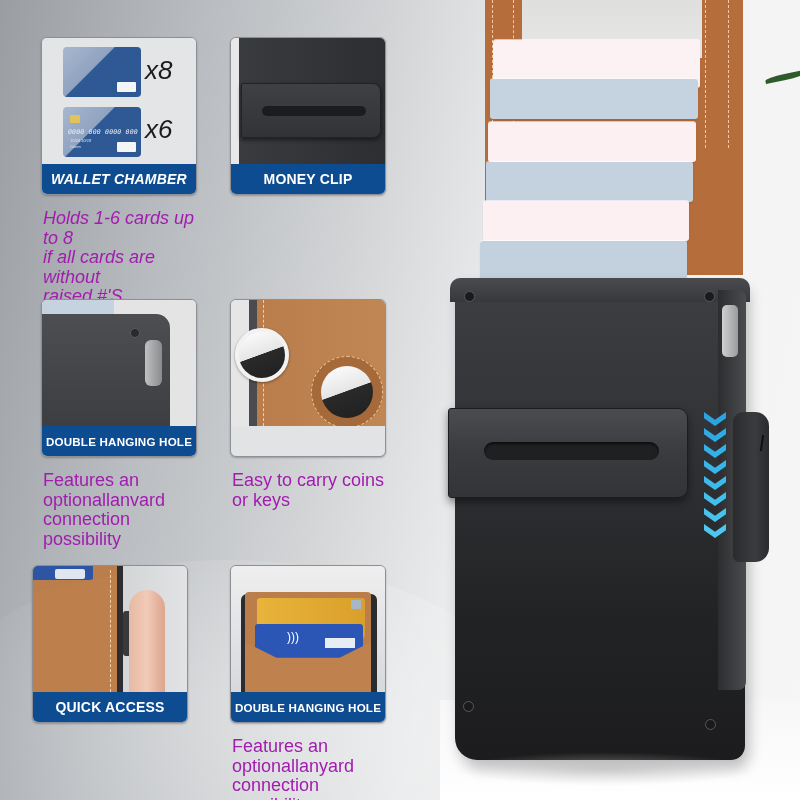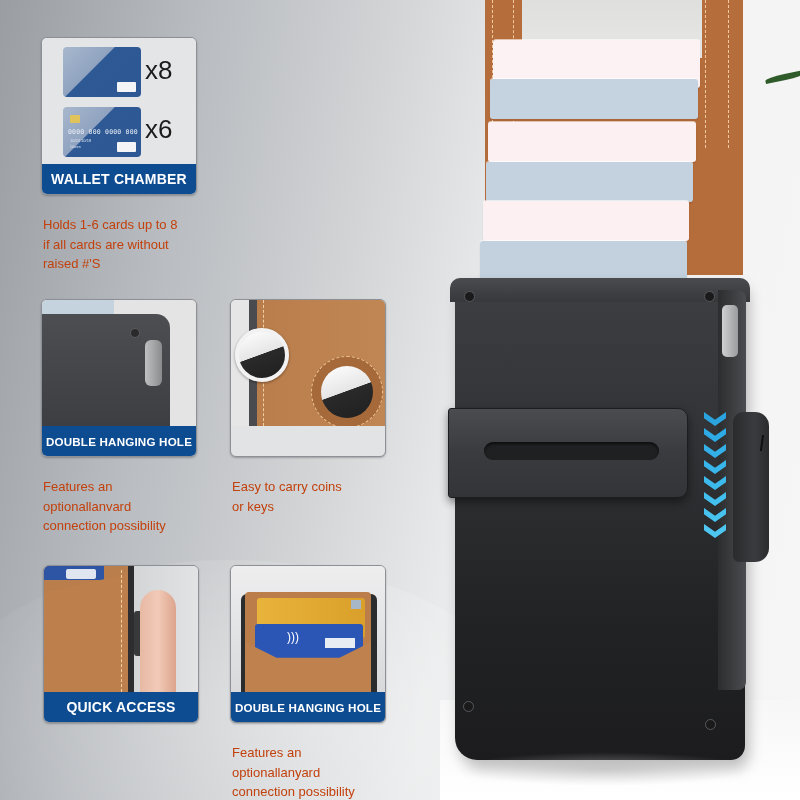--- a/index.html
+++ b/index.html
@@ -36,22 +36,22 @@
   .panel-banner {
     position: absolute; left: 0; right: 0; bottom: 0; height: 30px;
     background: #0e4c92;
     color: #ffffff; font-weight: bold;
     display: flex; align-items: center; justify-content: center;
     letter-spacing: 0.2px; white-space: nowrap;
   }
   .banner-lg { font-size: 14px; }
   .banner-sm { font-size: 11.6px; }
   .panel-desc {
-    margin-top: 20px; padding-left: 2px;
-    font-size: 13px; line-height: 19.5px; color: #c2410c;
+    margin-top: 14px; padding-left: 2px;
+    font-size: 18px; line-height: 19.5px; color: #a21caf;
     white-space: pre-line;
   }
 
   
   .p1-bg { position: absolute; inset: 0; background: #e4e5e7; }
   .mini-card {
     position: absolute; width: 78px; height: 50px; border-radius: 4px;
     background: linear-gradient(135deg, #a8b7cd 0%, #8fa3c0 40%, #2f5995 41%, #2d5893 100%);
   }
   .mini-card .stripe { position: absolute; right: 5px; bottom: 5px; width: 19px; height: 10px; background: #f4f5f7; border-radius: 1px; }
@@ -163,21 +163,21 @@
   }
   .wallet-shadow { position: absolute; left: 455px; top: 752px; width: 300px; height: 34px; background: radial-gradient(ellipse at center, rgba(180,180,180,0.55), rgba(255,255,255,0) 70%); }
 </style>
 </head>
 <body>
 
 <div class="bg-swoosh"></div>
 <div class="bg-floor"></div>
 <div class="bg-leaf"></div>
 
-<div class="panel" style="left:41px; top:37px;">
+<div class="panel" style="left:41px; top:37px;font-style:italic;">
   <div class="panel-frame">
     <div class="panel-img">
       <div class="p1-bg"></div>
       <div class="mini-card" style="left:21px; top:9px;">
         <div class="stripe"></div>
       </div>
       <span class="count" style="left:103px; top:17px;">x8</span>
       <div class="mini-card" style="left:21px; top:69px;">
         <div class="chip"></div>
         <span class="num">0000 000 0000 000</span>
@@ -188,20 +188,29 @@
       <span class="count" style="left:103px; top:76px;">x6</span>
     </div>
     <div class="panel-banner banner-lg">WALLET CHAMBER</div>
   </div>
   <div class="panel-desc">Holds 1-6 cards up to 8
  if all cards are without
 raised #'S</div>
 </div>
 
 <div class="panel" style="left:230px; top:37px;">
+  <div class="panel-frame">
+    <div class="panel-img">
+      <div class="p2-bg"></div>
+      <div class="p2-clip">
+          <div class="p2-slot"></div>
+        </div>
+    </div>
+    <div class="panel-banner banner-lg">MONEY CLIP</div>
+  </div>
 </div>
 
 <div class="panel" style="left:41px; top:299px;">
   <div class="panel-frame">
     <div class="panel-img">
       <div class="p3-bg"></div>
       <div class="p3-top"></div>
       <div class="p3-body"></div>
       <div class="p3-screw"></div>
       <div class="p3-ring"></div>
@@ -220,21 +229,21 @@
       <div class="p4-stitch"></div>
       <div class="p4-pocket"></div>
       <div class="tag tag-b"></div>
       <div class="tag tag-a"></div>
     </div>
   </div>
   <div class="panel-desc">Easy to carry coins
 or keys</div>
 </div>
 
-<div class="panel" style="left:43px; top:565px;">
+<div class="panel" style="left:32px; top:565px;">
   <div class="panel-frame">
     <div class="panel-img">
       <div class="p5-bg"></div>
       <div class="p5-card"></div>
       <div class="p5-card2"></div>
       <div class="p5-leather"></div>
       <div class="p5-stitch"></div>
       <div class="p5-button"></div>
       <div class="p5-finger"></div>
     </div>

